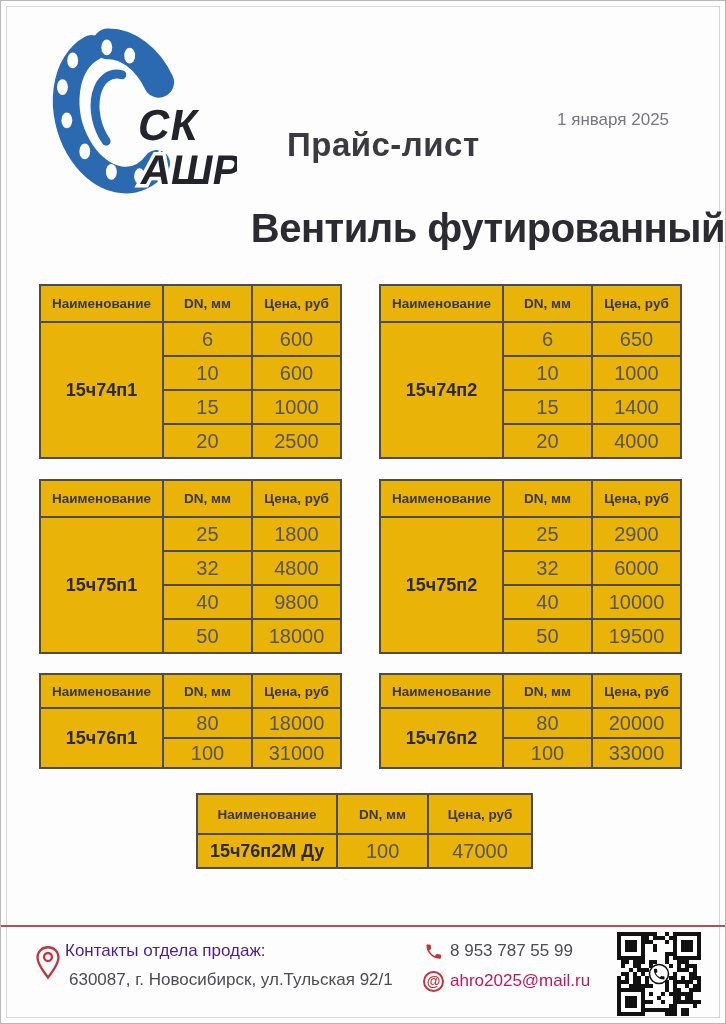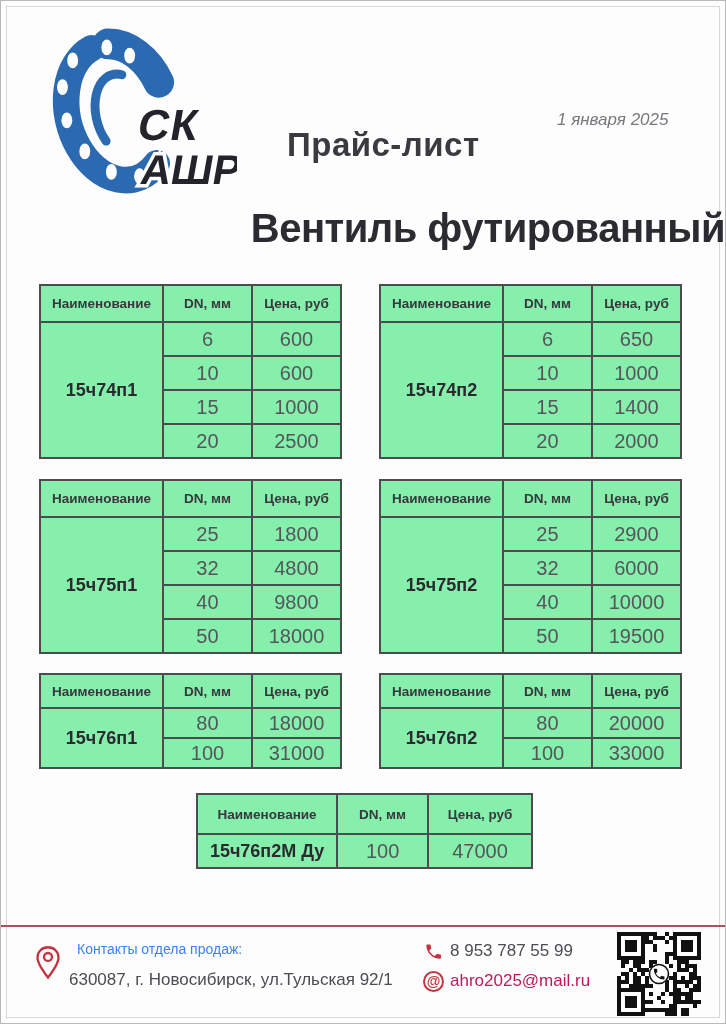--- a/index.html
+++ b/index.html
@@ -6,27 +6,27 @@
   .page {
     position:relative; width:726px; height:1024px; background:#fdfdfd;
     font-family:"Liberation Sans","DejaVu Sans",sans-serif; overflow:hidden;
     border:1px solid #b9b9b9; box-sizing:border-box;
   }
   .frame { position:absolute; inset:5px; border:1px solid #d8d8d8; pointer-events:none; }
 
   
   .logo { position:absolute; left:36px; top:20px; width:200px; height:178px; }
   .doc-title { position:absolute; left:286px; top:97px; font-size:33px; font-weight:bold; color:#3a3a40; letter-spacing:0.5px;margin-top:28px; }
-  .doc-date  { position:absolute; left:556px; top:109px; font-size:17px; color:#77777d;font-style:italic; }
+  .doc-date  { position:absolute; left:556px; top:109px; font-size:17px; color:#77777d; }
 
   .page-title { position:absolute; left:0; top:205px; width:100%; text-align:right;
     font-size:40px; font-weight:bold; color:#2b2b31; letter-spacing:-0.5px; }
 
   
-  table.price { position:absolute; border-collapse:collapse; table-layout:fixed; background:#86efac; }
+  table.price { position:absolute; border-collapse:collapse; table-layout:fixed; background:#eab308; }
   table.price th, table.price td { border:2px solid #4c4c50; text-align:center; vertical-align:middle; padding:0; }
   table.price th { font-size:13.5px; font-weight:bold; color:#38383e; }
   td.pname { font-size:18px; font-weight:bold; color:#2a2a30;margin-left:12px; }
   td.dn, td.price-val { font-size:20px; color:#55555b; }
 
   .t-big   { width:303px; height:173px; }
   .t-big   tr { height:34px; } .t-big tr.head { height:37px; }
   .t-small { width:303px; height:94px; }
   .t-small tr { height:30px; } .t-small tr.head { height:34px; }
   .t-center{ width:337px; height:76px; }
@@ -36,21 +36,21 @@
   .t-center .c-name { width:42%; } .t-center .c-dn { width:27%; } .t-center .c-price { width:31%; }
 
   #t1 { left:38px;  top:283px; }  #t2 { left:378px; top:283px; }
   #t3 { left:38px;  top:478px; }  #t4 { left:378px; top:478px; }
   #t5 { left:38px;  top:672px; }  #t6 { left:378px; top:672px; }
   #t7 { left:195px; top:792px; }
 
   
   .footer-divider { position:absolute; left:0; top:924px; width:726px; height:2px; background:#a85360; }
   .pin-icon   { position:absolute; left:33px;  top:942px; width:28px; height:40px; }
-  .contacts-title { position:absolute; left:76px; top:940px; font-size:14px; color:#3b82f6; }
+  .contacts-title { position:absolute; left:64px; top:940px; font-size:17px; color:#4c1d95; }
   .contacts-address { position:absolute; left:68px; top:969px; font-size:17px; color:#4c4c52;text-align:center; }
   .phone-icon { position:absolute; left:423px; top:941px; width:19px; height:19px; }
   .phone-text { position:absolute; left:449px; top:940px; font-size:17px; color:#4c4c52; }
   .email-icon { position:absolute; left:422px; top:970px; width:21px; height:21px;
     border:2px solid #c2343f; border-radius:50%; box-sizing:border-box;
     color:#c2343f; font-size:14px; font-weight:bold; line-height:17px; text-align:center; }
   .email-text { position:absolute; left:449px; top:970px; font-size:17px; color:#be185d; }
   .qr { position:absolute; left:616px; top:931px; width:84px; height:84px; }
 </style>
 </head>
@@ -135,21 +135,21 @@
     <tr>
       <td class="dn">10</td>
       <td class="price-val">1000</td>
     </tr>
     <tr>
       <td class="dn">15</td>
       <td class="price-val">1400</td>
     </tr>
     <tr>
       <td class="dn">20</td>
-      <td class="price-val">2000</td>
+      <td class="price-val">4000</td>
     </tr>
   </tbody>
     </table>
 
   <table class="price t-big" id="t3">
     <tbody>
         <tr class="head">
       <th class="c-name">Наименование</th>
       <th class="c-dn">DN, мм</th>
       <th class="c-price">Цена, руб</th>

